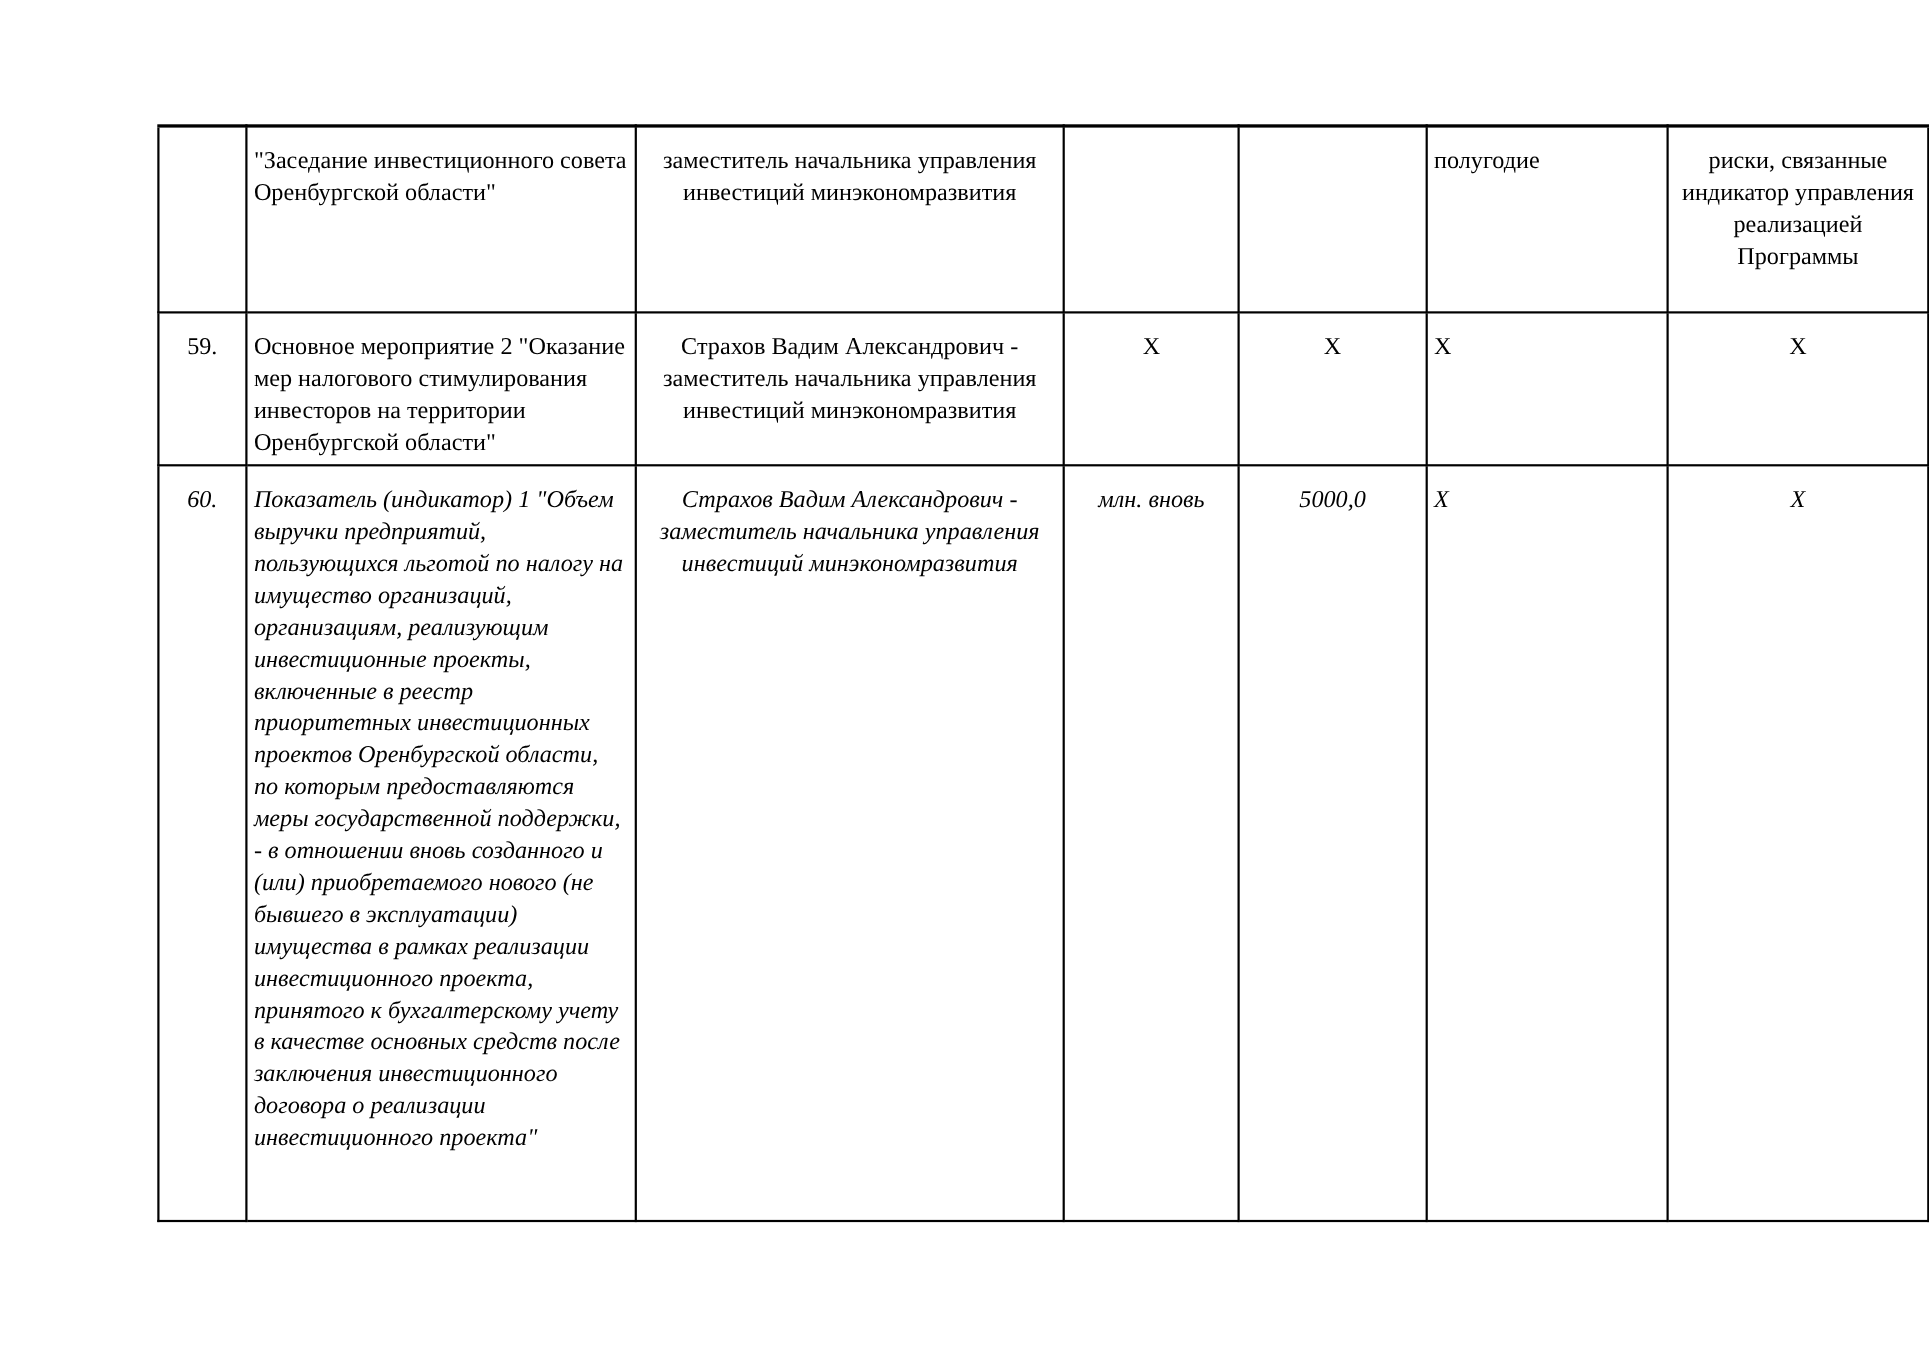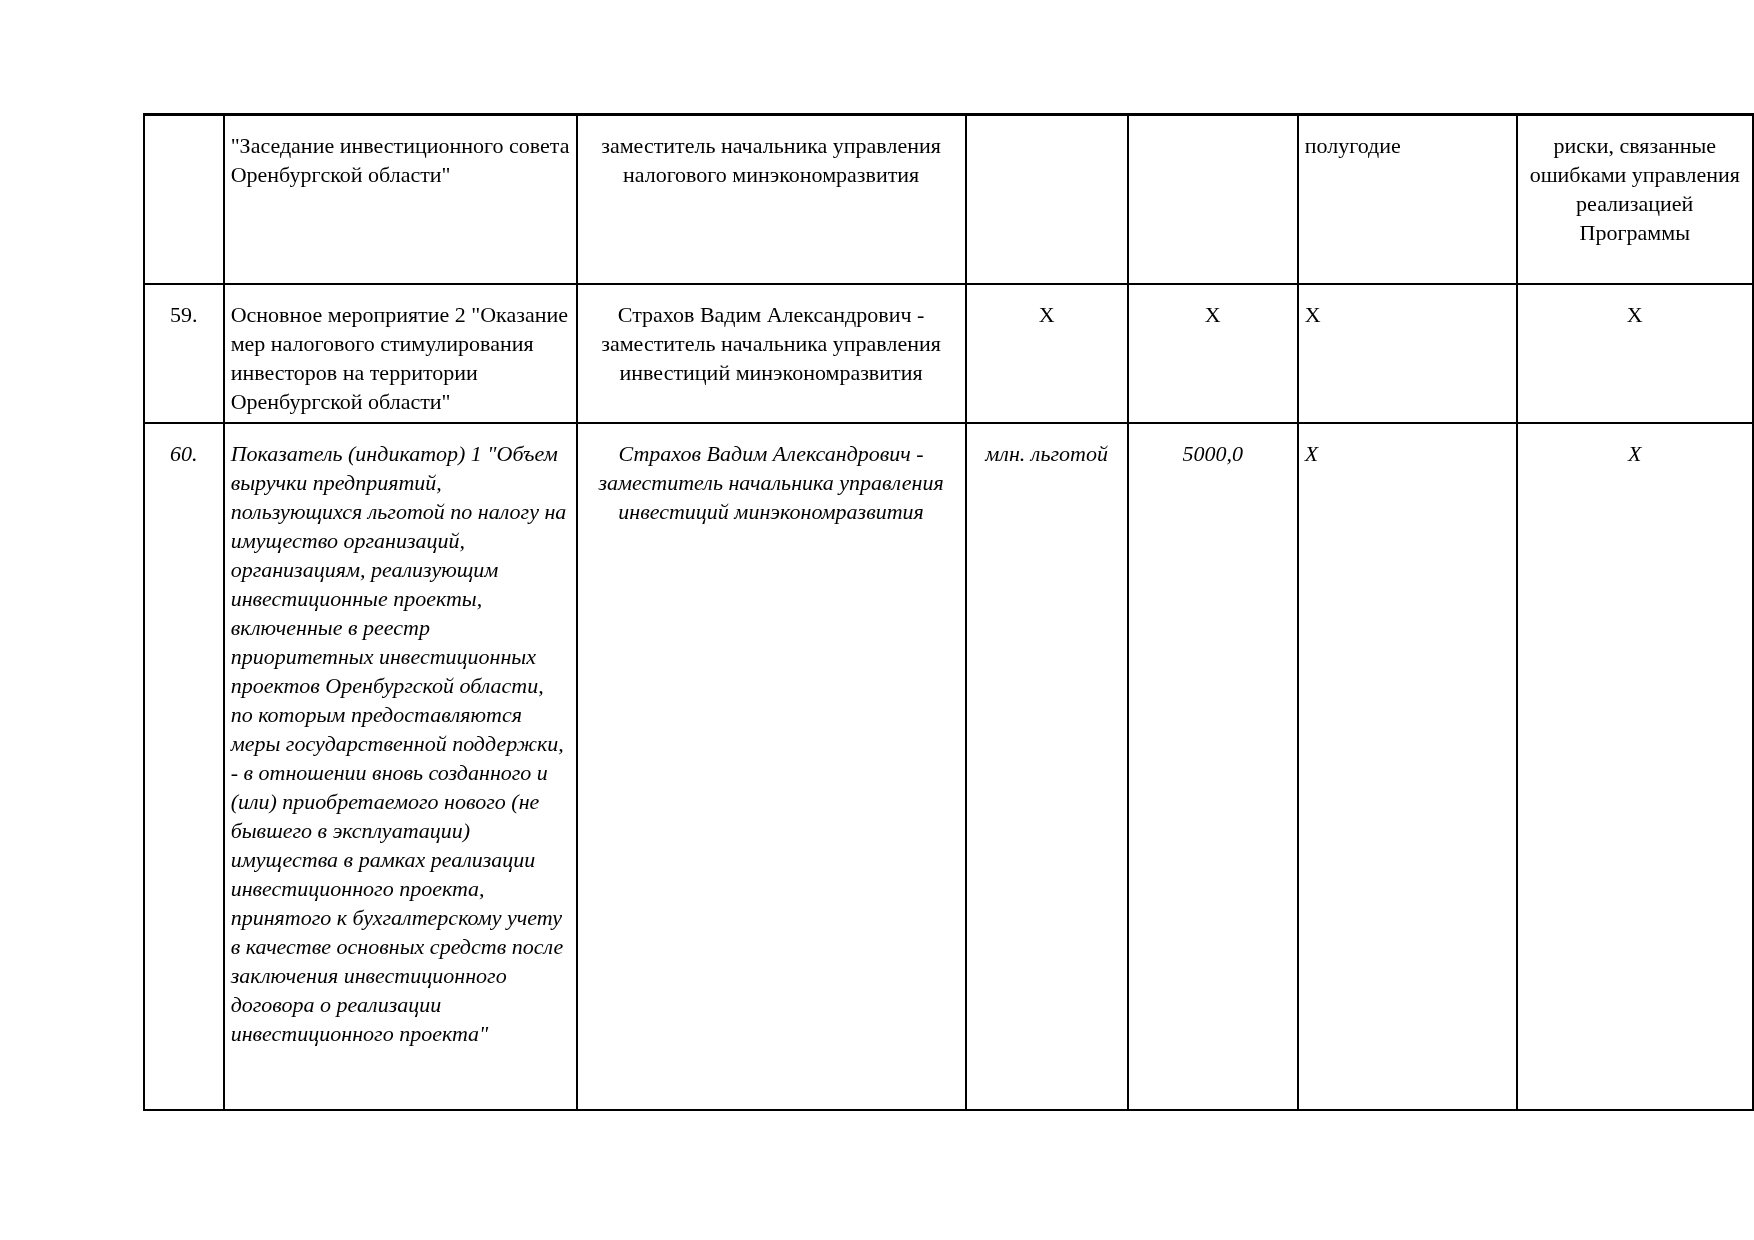--- a/index.html
+++ b/index.html
@@ -50,42 +50,42 @@
 </head>
 <body>
 
 <div class="table-wrap">
   <table class="doc-table">
     <tbody>
 
       <tr class="r-cont">
         <td class="c-num"></td>
         <td class="c-name">"Заседание инвестиционного совета Оренбургской области"</td>
-        <td class="c-resp">заместитель начальника управления налогового минэкономразвития</td>
+        <td class="c-resp">заместитель начальника управления инвестиций минэкономразвития</td>
         <td class="c-unit"></td>
         <td class="c-val"></td>
         <td class="c-per">полугодие</td>
-        <td class="c-risk">риски, связанные ошибками управления реализацией Программы</td>
+        <td class="c-risk">риски, связанные индикатор управления реализацией Программы</td>
       </tr>
 
       <tr class="r-59">
         <td class="c-num">59.</td>
         <td class="c-name">Основное мероприятие 2 "Оказание мер налогового стимулирования инвесторов на территории Оренбургской области"</td>
         <td class="c-resp">Страхов Вадим Александрович - заместитель начальника управления инвестиций минэкономразвития</td>
         <td class="c-unit">X</td>
         <td class="c-val">X</td>
         <td class="c-per">X</td>
         <td class="c-risk">X</td>
       </tr>
 
       <tr class="r-60">
         <td class="c-num">60.</td>
         <td class="c-name">Показатель (индикатор) 1 "Объем выручки предприятий, пользующихся льготой по налогу на имущество организаций, организациям, реализующим инвестиционные проекты, включенные в реестр приоритетных инвестиционных проектов Оренбургской области, по которым предоставляются меры государственной поддержки, - в отношении вновь созданного и (или) приобретаемого нового (не бывшего в эксплуатации) имущества в рамках реализации инвестиционного проекта, принятого к бухгалтерскому учету в качестве основных средств после заключения инвестиционного договора о реализации инвестиционного проекта"</td>
         <td class="c-resp">Страхов Вадим Александрович - заместитель начальника управления инвестиций минэкономразвития</td>
-        <td class="c-unit">млн. льготой</td>
+        <td class="c-unit">млн. вновь</td>
         <td class="c-val">5000,0</td>
         <td class="c-per">X</td>
         <td class="c-risk">X</td>
       </tr>
 
     </tbody>
   </table>
 </div>
 
 </body></html>

